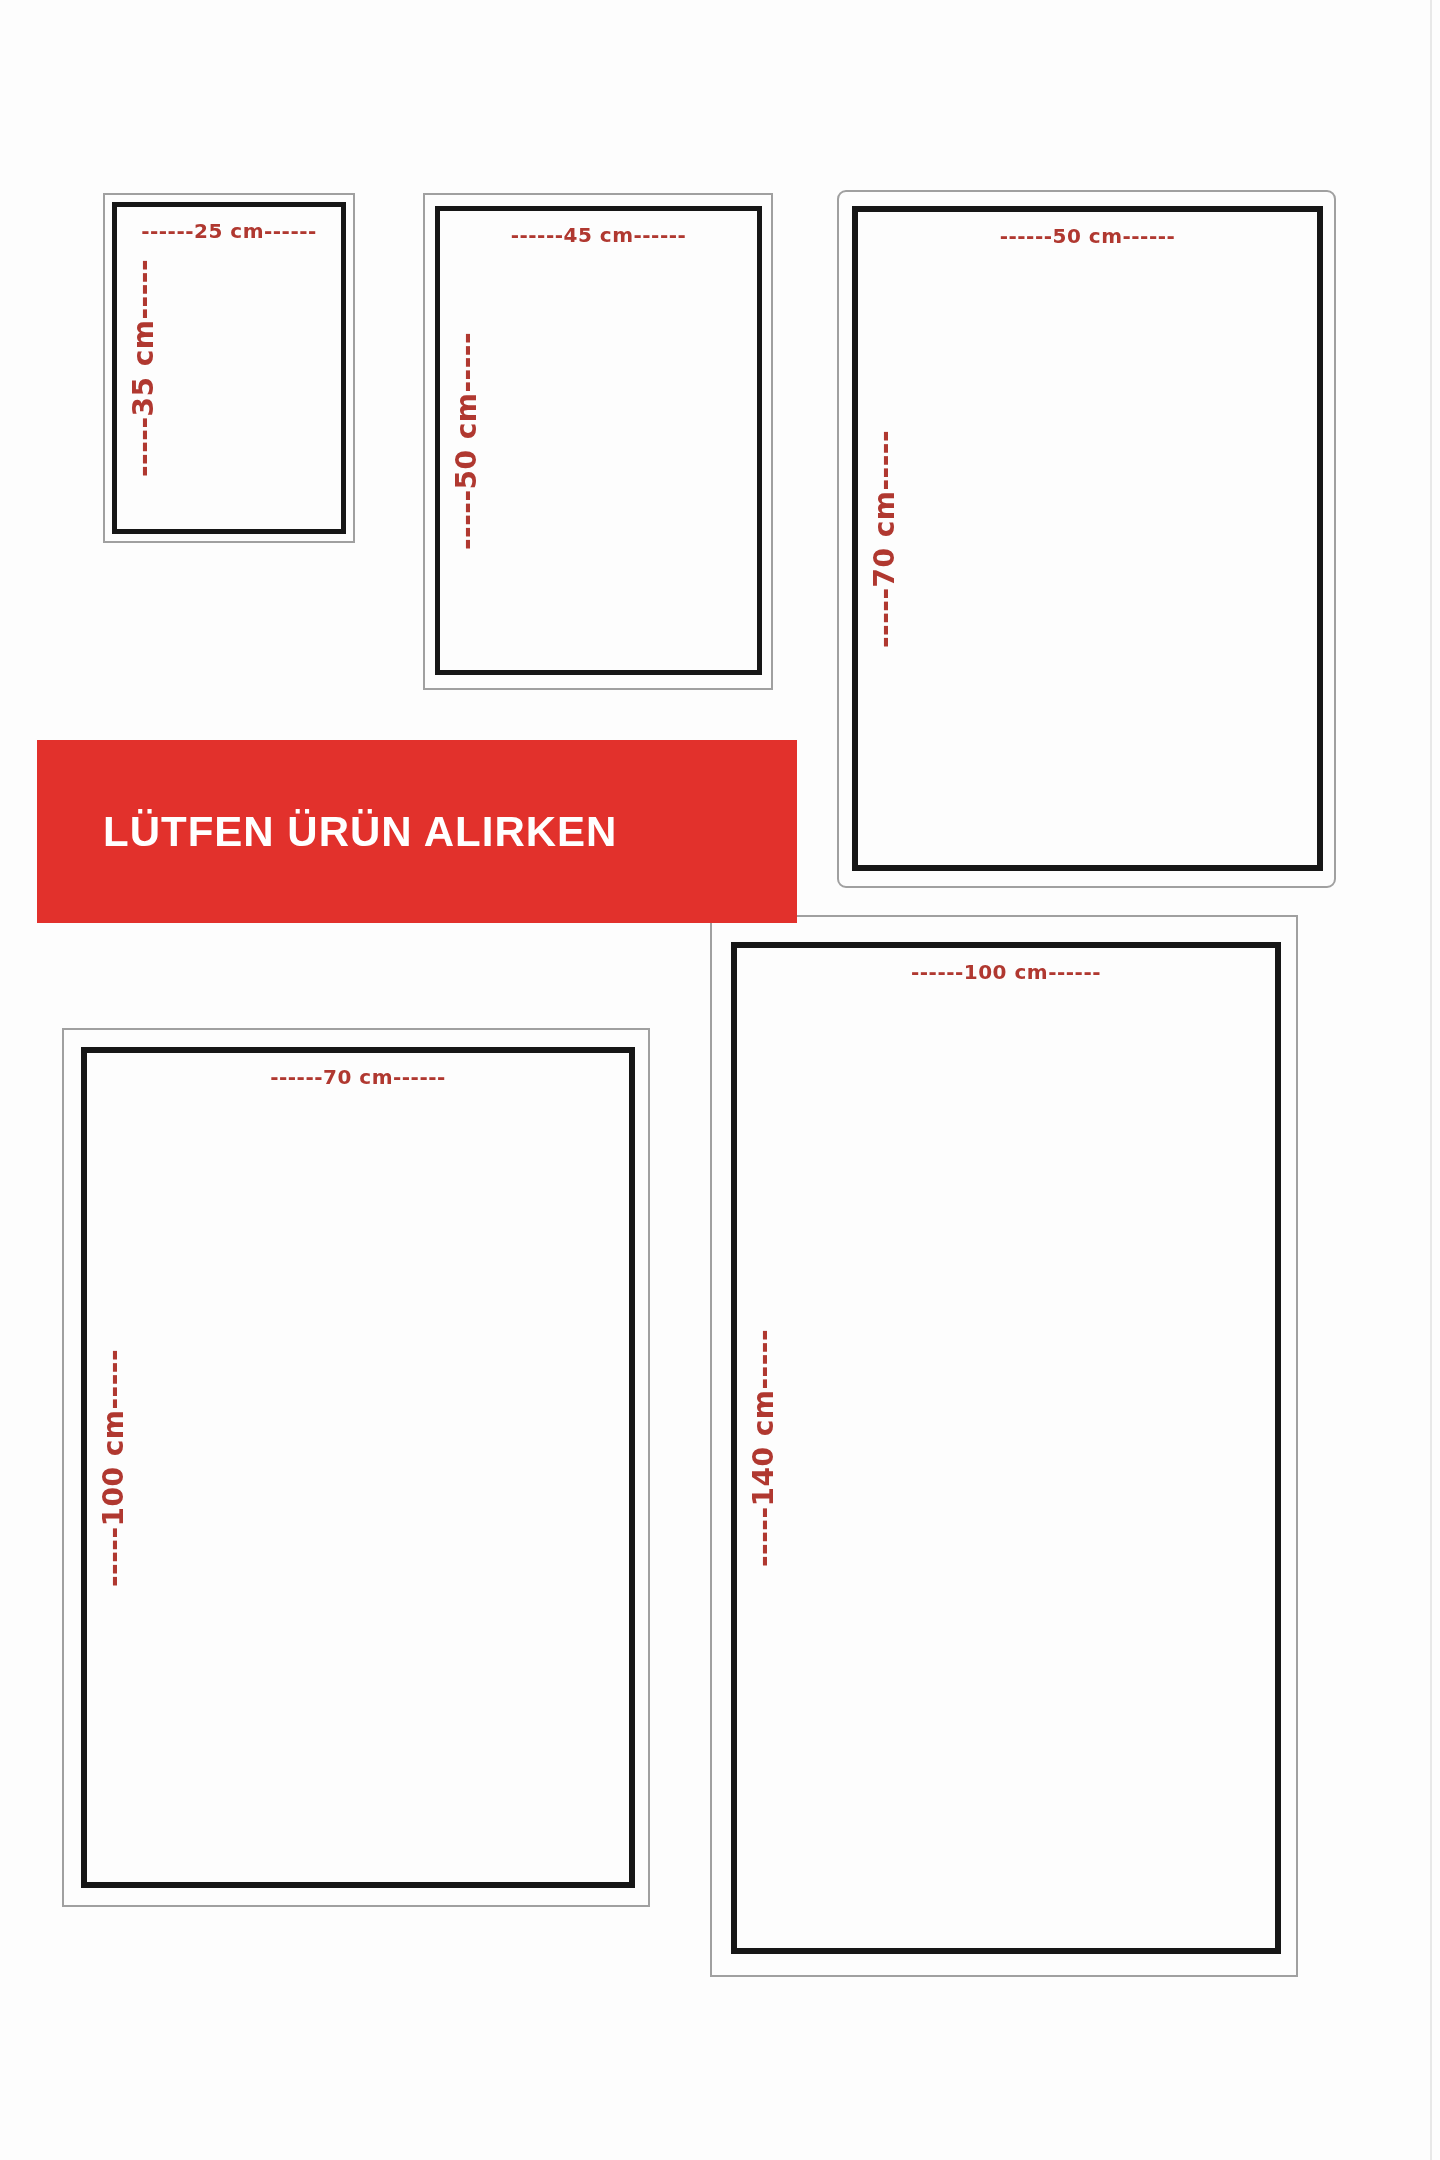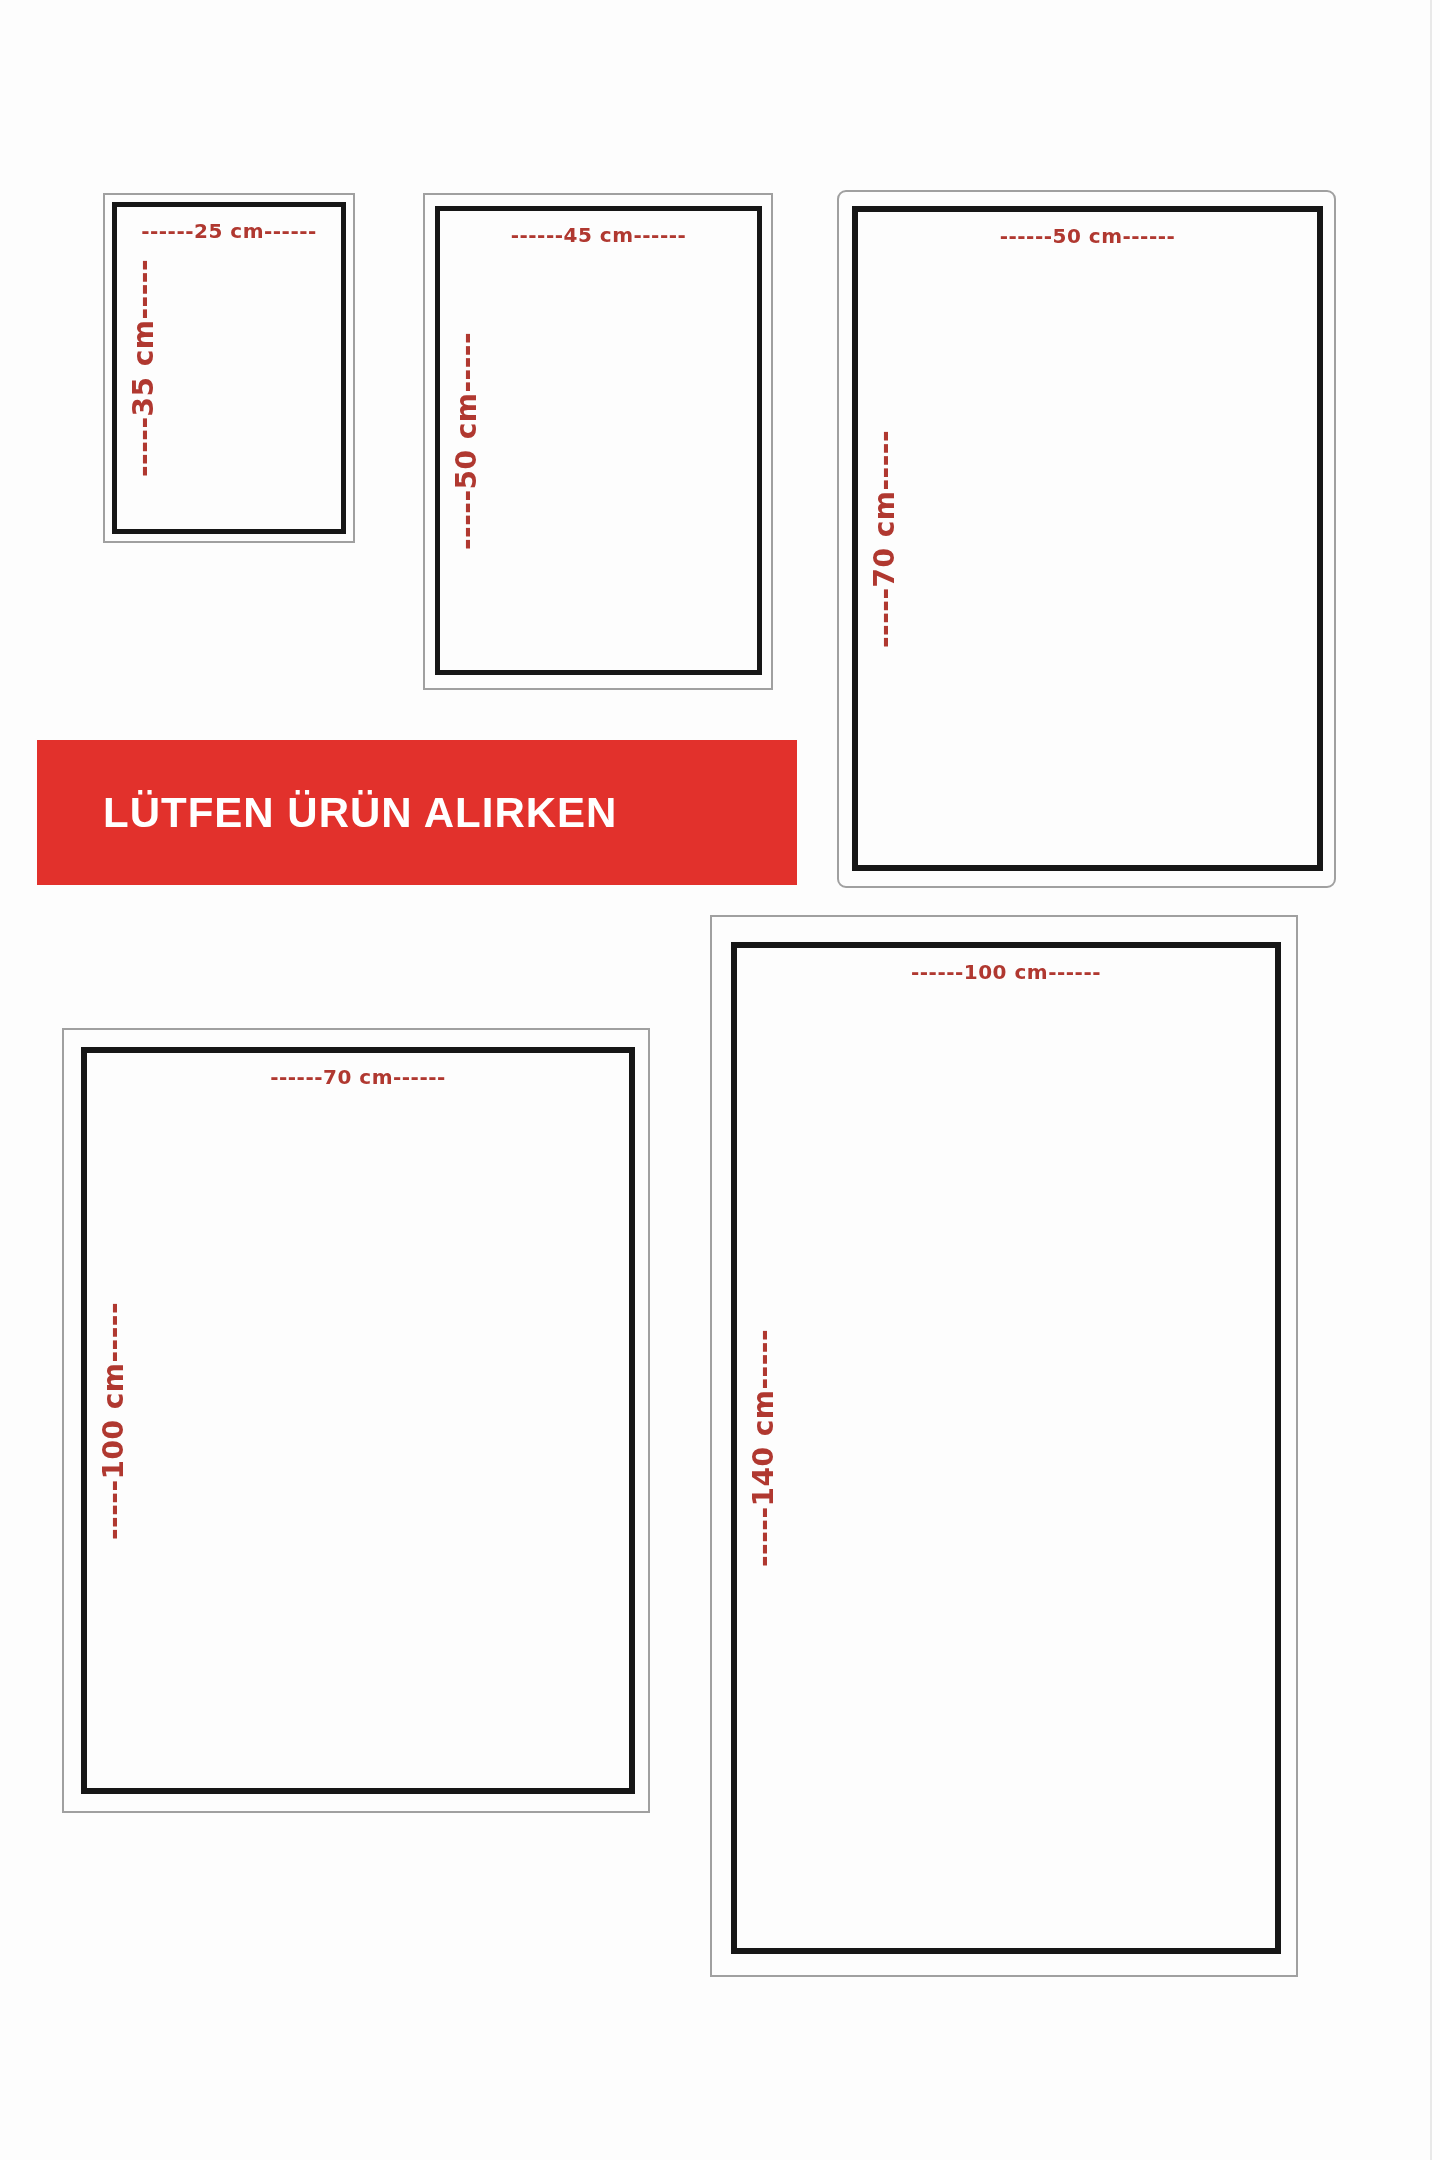--- a/index.html
+++ b/index.html
@@ -55,33 +55,33 @@
   
   .rect-25x35  { left: 103px; top: 193px;  width: 252px; height: 350px; }
   .rect-25x35 .box-inner  { left: 7px;  top: 7px;  right: 7px;  bottom: 7px; }
 
   .rect-35x50  { left: 423px; top: 193px;  width: 350px; height: 497px; }
   .rect-35x50 .box-inner  { left: 10px; top: 11px; right: 9px;  bottom: 13px; }
 
   .rect-50x70  { left: 837px; top: 190px;  width: 499px; height: 698px; border-radius: 9px; }
   .rect-50x70 .box-inner  { left: 13px; top: 14px; right: 11px; bottom: 15px; }
 
-  .rect-70x100 { left: 62px;  top: 1028px; width: 588px; height: 785px; }
+  .rect-70x100 { left: 62px;  top: 1028px; width: 588px; height: 879px; }
   .rect-70x100 .box-inner { left: 17px; top: 17px; right: 13px; bottom: 17px; }
 
   .rect-100x140{ left: 710px; top: 915px;  width: 588px; height: 1062px; }
   .rect-100x140 .box-inner{ left: 19px; top: 25px; right: 15px; bottom: 21px; }
 
   
   .warning-banner {
     position: absolute;
     left: 37px;
     top: 740px;
     width: 760px;
-    height: 145px;
+    height: 183px;
     background: #e2312c;
     color: #ffffff;
     display: flex;
     flex-direction: column;
     justify-content: center;
     padding-left: 66px;
     box-sizing: border-box;
     font-family: "Liberation Sans", sans-serif;
     font-weight: bold;
     font-size: 42px;

